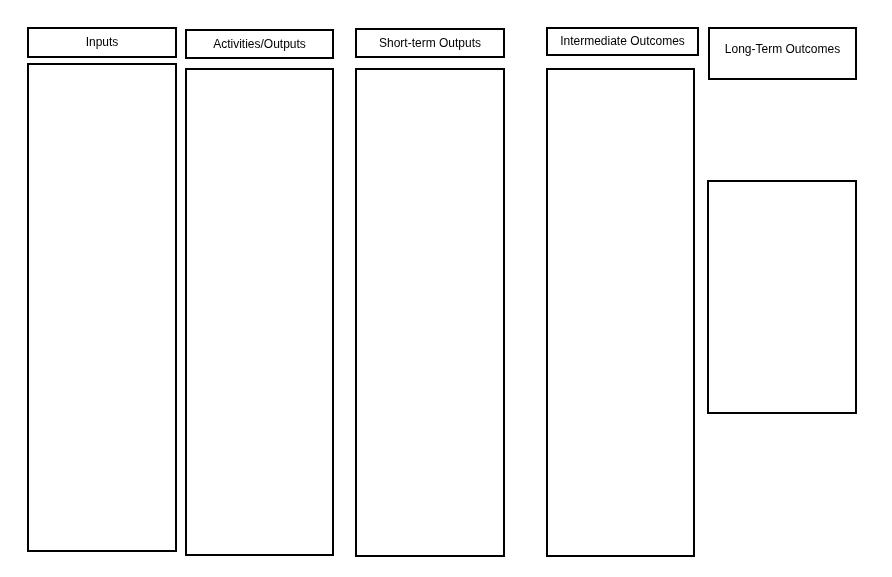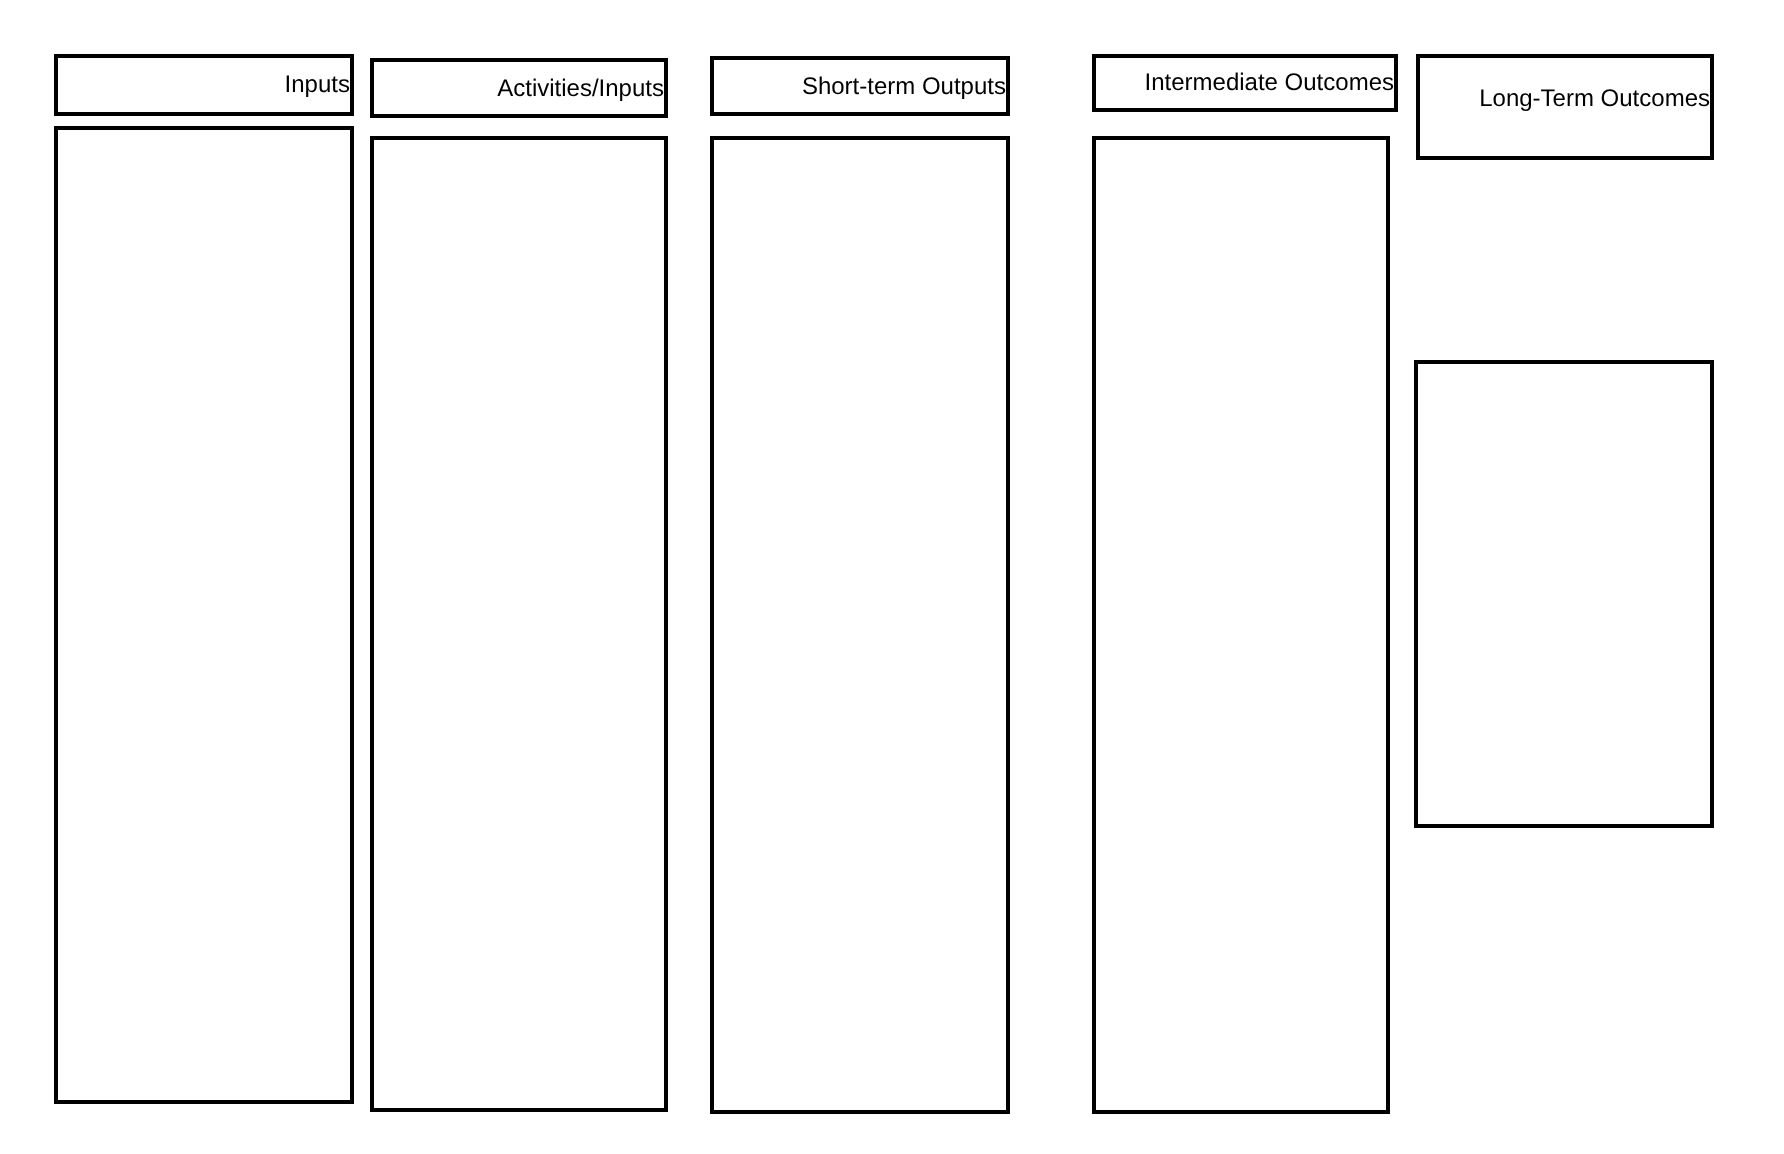--- a/index.html
+++ b/index.html
@@ -18,21 +18,21 @@
   }
   .box {
     position: absolute;
     box-sizing: border-box;
     border: 2px solid #000000;
     background: #ffffff;
   }
   .hdr {
     display: flex;
     align-items: center;
-    justify-content: flex-end;
+    justify-content: center;
     font-size: 12px;
     line-height: 15px;
     text-align: center;
     white-space: nowrap;
   }
   .hdr-top {
     align-items: flex-start;
     padding-top: 13px;
   }
   
@@ -55,21 +55,21 @@
 <body>
 
 <div class="canvas">
 
   <div class="box hdr h1">
     <span>Inputs</span>
   </div>
   <div class="box b1"></div>
 
   <div class="box hdr h2">
-    <span>Activities/Inputs</span>
+    <span>Activities/Outputs</span>
   </div>
   <div class="box b2"></div>
 
   <div class="box hdr h3">
     <span>Short-term Outputs</span>
   </div>
   <div class="box b3"></div>
 
   <div class="box hdr h4">
     <span>Intermediate Outcomes</span>

